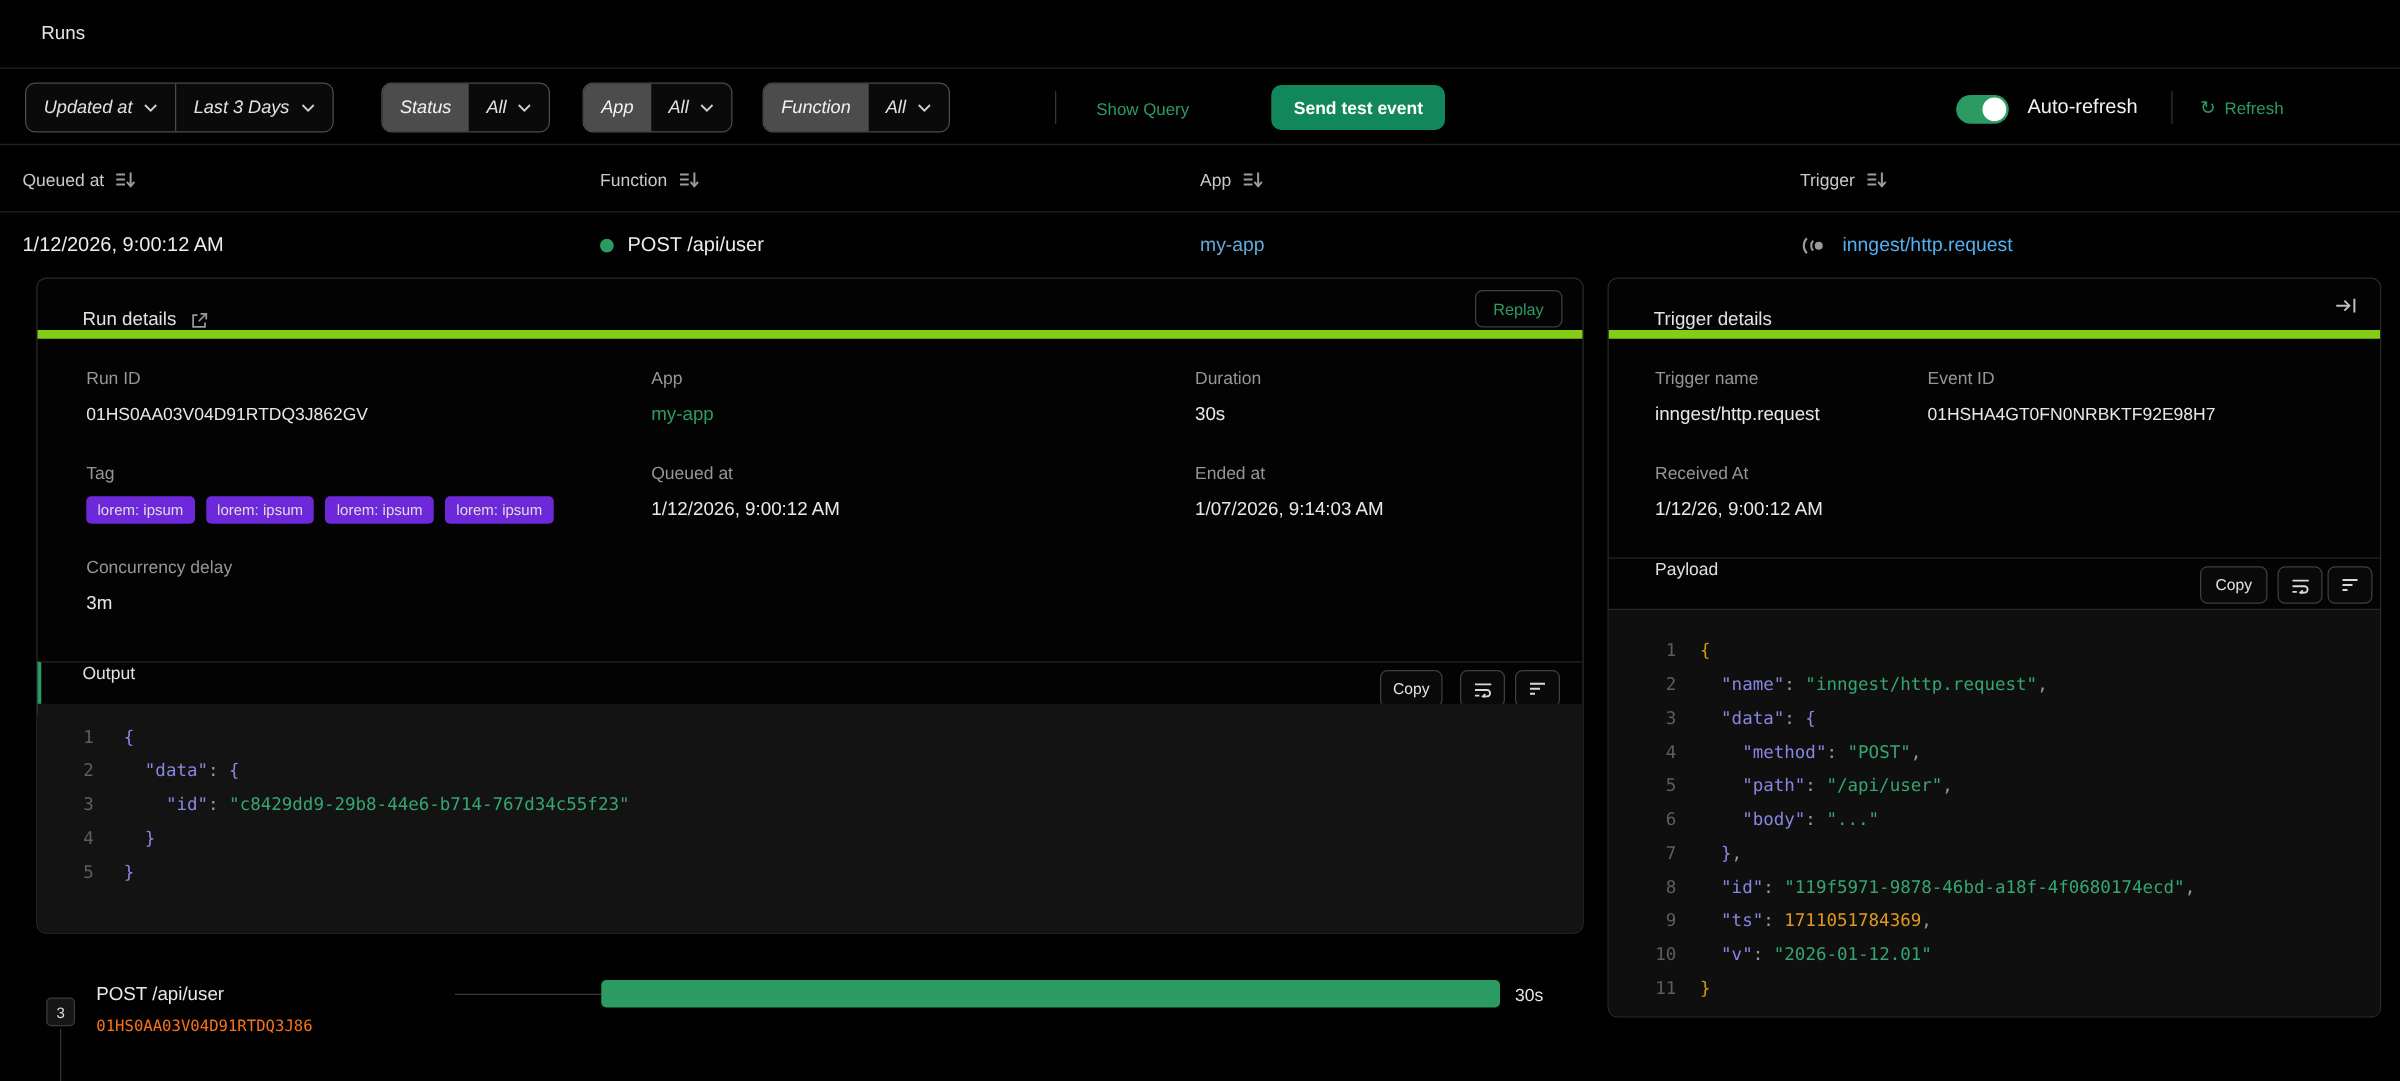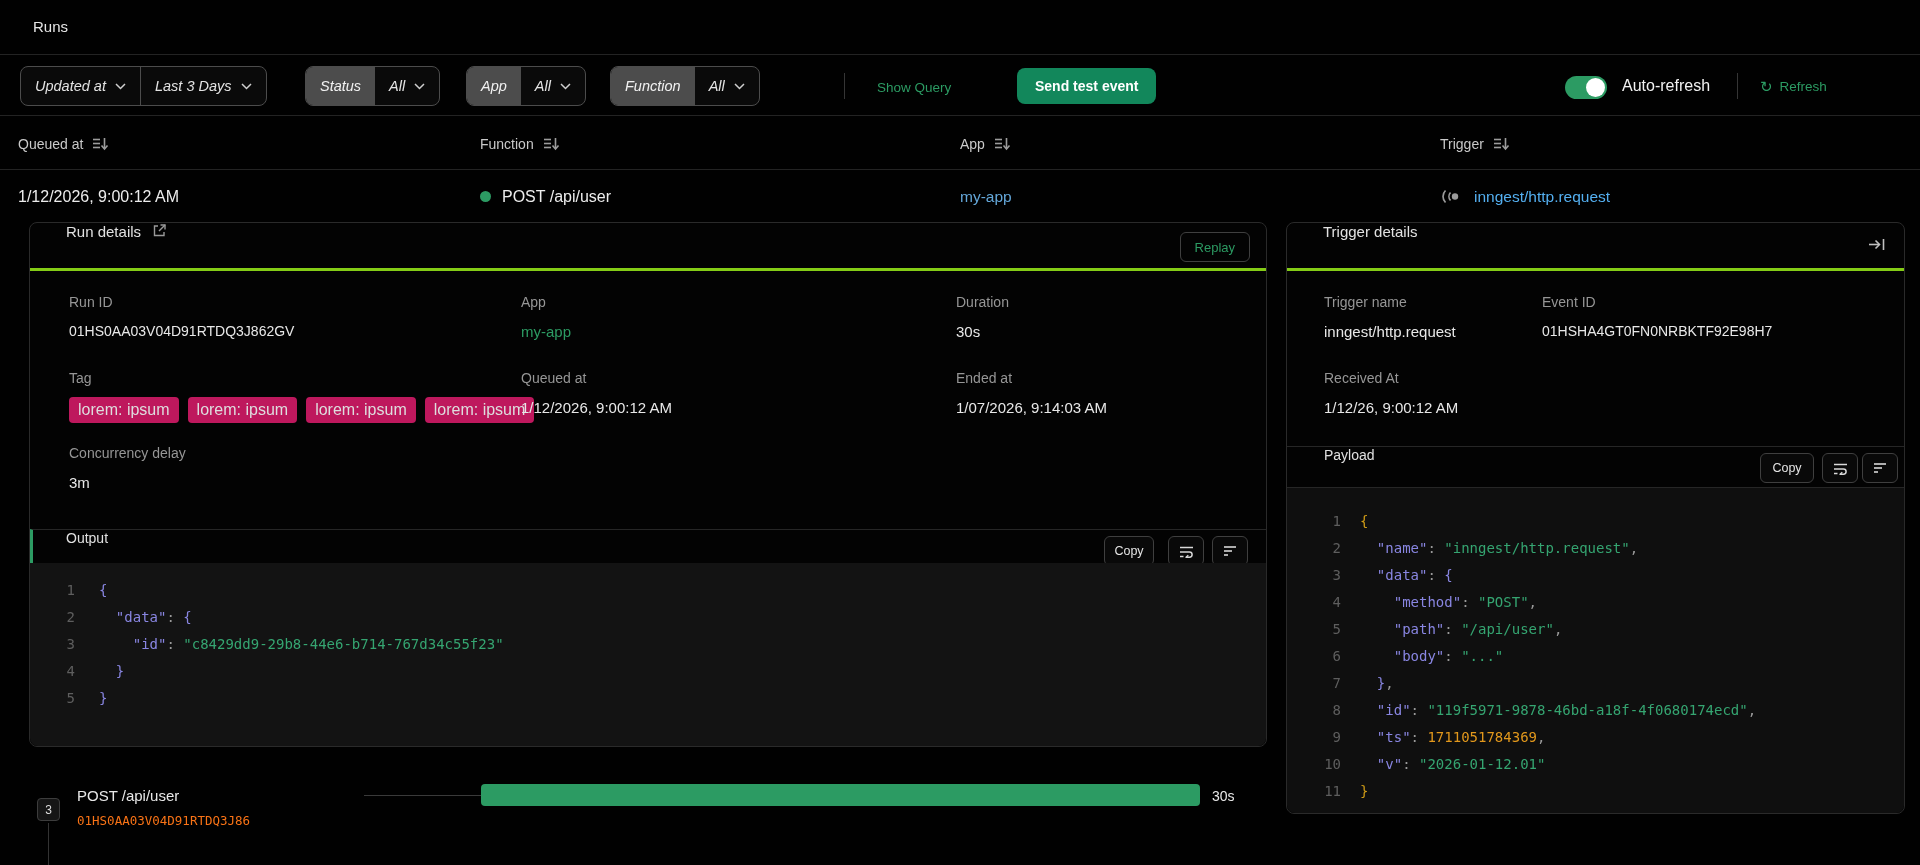--- a/index.html
+++ b/index.html
@@ -49,36 +49,36 @@
   .dot { width:11px; height:11px; border-radius:50%; background:#2c9b63; margin-right:11px; }
   .fn-text { font-size:16px; color:#ececec; }
   .ts-text { font-size:16px; color:#ececec; }
   .app-link { font-size:15.5px; color:#64a7d9; cursor:pointer; }
   .trig-link { font-size:15.5px; color:#54aff0; cursor:pointer; margin-left:13px; }
 
   
   .panel { position:absolute; background:#030303; border:1px solid #2a2a2a; border-radius:8px; }
   .panel-left  { left:29px;  top:222px; width:1238px; height:525px; }
   .panel-right { left:1286px; top:222px; width:619px;  height:592px; }
-  .phead { position:relative; height:48px; border-bottom:3px solid #84cc16; display:flex; align-items:flex-start; }
+  .phead { position:relative; height:48px; border-bottom:7px solid #84cc16; display:flex; align-items:flex-end; }
   .phead .ptitle { margin-left:36px; font-size:15px; color:#e2e2e2; }
   .phead .hicon { margin-left:11px; }
   .replay-btn { position:absolute; right:16px; top:9px; height:30px; padding:0 14px;
                 background:transparent; border:1px solid #3f3f3f; border-radius:6px;
                 color:#2c9b63; font-size:13px; display:flex; align-items:center; cursor:pointer;
                 font-family:"Liberation Sans", sans-serif; }
   .dock-btn { position:absolute; right:18px; top:14px; cursor:pointer; background:none; border:none; }
 
   .cell { position:absolute; }
   .cl { font-size:14px; color:#969696; }
   .cv { margin-top:13px; font-size:15px; color:#e8e8e8; }
   .cv.mono { font-family:Liberation Sans, sans-serif; font-size:14px; }
   .cv.green { color:#2c9b63; cursor:pointer; }
   .chips { margin-top:11px; display:flex; gap:9px; }
-  .chip { background:#be185d; color:#dedede; font-size:16px; padding:4px 9px; border-radius:4px; }
+  .chip { background:#6d28d9; color:#dedede; font-size:12px; padding:4px 9px; border-radius:4px; }
 
   
   .sec-head { position:absolute; left:0; right:0; height:42px;
               border-top:1px solid #262626; border-bottom:1px solid #262626;
               display:flex; align-items:flex-start; }
   .sec-head.accent { border-left:3px solid #2c9b63; }
   .sec-title { margin-left:33px; font-size:14px; color:#e0e0e0; }
   .mini-btn { position:absolute; top:6px; height:30px; background:#090909; border:1px solid #3f3f3f;
               border-radius:6px; color:#e4e4e4; font-size:12.5px; display:flex; align-items:center;
               justify-content:center; cursor:pointer; font-family:"Liberation Sans", sans-serif; }

